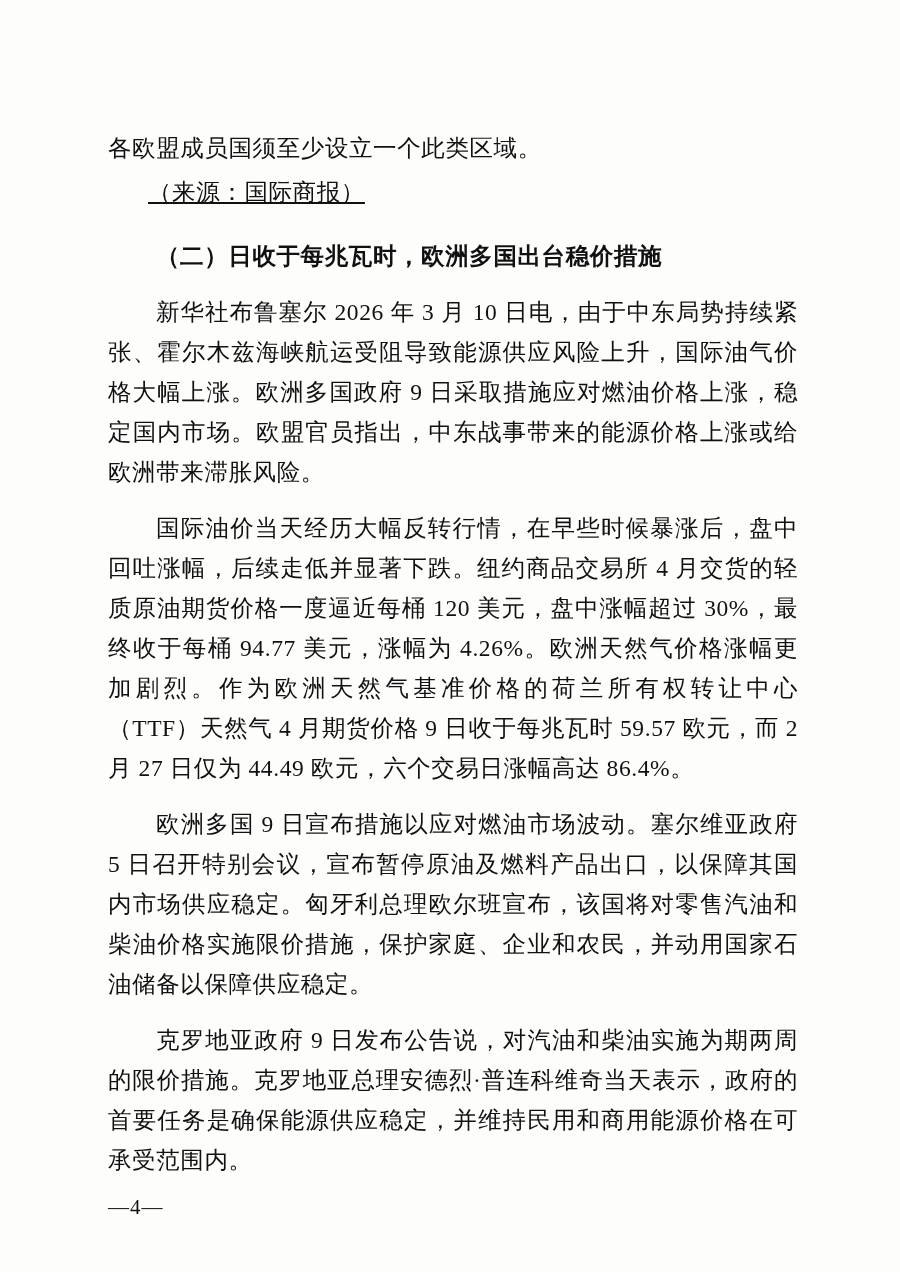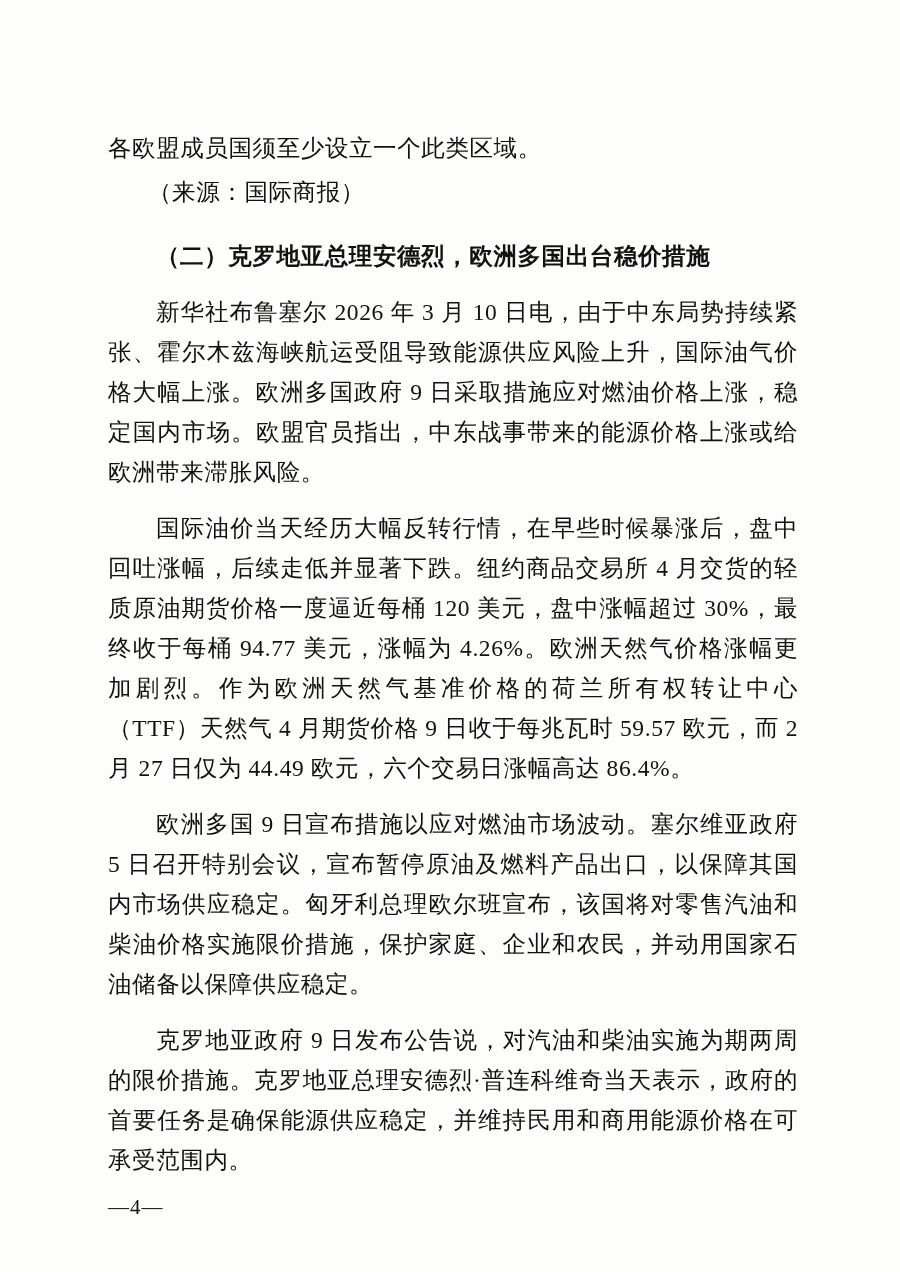--- a/index.html
+++ b/index.html
@@ -47,20 +47,21 @@
     letter-spacing: 0.6px;
     text-indent: 48px;
     margin: 22px 0 8px 0;
   }
   .source-line {
     font-size: 23.5px;
     line-height: 40px;
     letter-spacing: 0.6px;
     text-indent: 40px;
     margin-top: 4px;
+    text-decoration: underline;
   }
   .footer {
     position: absolute;
     left: 108px;
     bottom: 52px;
     width: 690px;
     text-align: left;
     font-size: 21px;
     letter-spacing: 1px;
     color: #111;
@@ -72,21 +73,21 @@
 </head>
 <body>
 
 <div class="page">
   <div class="content">
 
     <p class="para">各欧盟成员国须至少设立一个此类区域。</p>
 
     <p class="source-line">（来源：国际商报）</p>
 
-    <h2 class="heading">（二）克罗地亚总理安德烈，欧洲多国出台稳价措施</h2>
+    <h2 class="heading">（二）日收于每兆瓦时，欧洲多国出台稳价措施</h2>
 
     <p class="para indent2">新华社布鲁塞尔 2026 年 3 月 10 日电，由于中东局势持续紧张、霍尔木兹海峡航运受阻导致能源供应风险上升，国际油气价格大幅上涨。欧洲多国政府 9 日采取措施应对燃油价格上涨，稳定国内市场。欧盟官员指出，中东战事带来的能源价格上涨或给欧洲带来滞胀风险。</p>
     <p class="para indent2">国际油价当天经历大幅反转行情，在早些时候暴涨后，盘中回吐涨幅，后续走低并显著下跌。纽约商品交易所 4 月交货的轻质原油期货价格一度逼近每桶 120 美元，盘中涨幅超过 30%，最终收于每桶 94.77 美元，涨幅为 4.26%。欧洲天然气价格涨幅更加剧烈。作为欧洲天然气基准价格的荷兰所有权转让中心（TTF）天然气 4 月期货价格 9 日收于每兆瓦时 59.57 欧元，而 2 月 27 日仅为 44.49 欧元，六个交易日涨幅高达 86.4%。</p>
     <p class="para indent2">欧洲多国 9 日宣布措施以应对燃油市场波动。塞尔维亚政府 5 日召开特别会议，宣布暂停原油及燃料产品出口，以保障其国内市场供应稳定。匈牙利总理欧尔班宣布，该国将对零售汽油和柴油价格实施限价措施，保护家庭、企业和农民，并动用国家石油储备以保障供应稳定。</p>
     <p class="para indent2">克罗地亚政府 9 日发布公告说，对汽油和柴油实施为期两周的限价措施。克罗地亚总理安德烈·普连科维奇当天表示，政府的首要任务是确保能源供应稳定，并维持民用和商用能源价格在可承受范围内。</p>
 
   </div>
 
   <div class="footer">
     <span class="pagenum">—4—</span>

